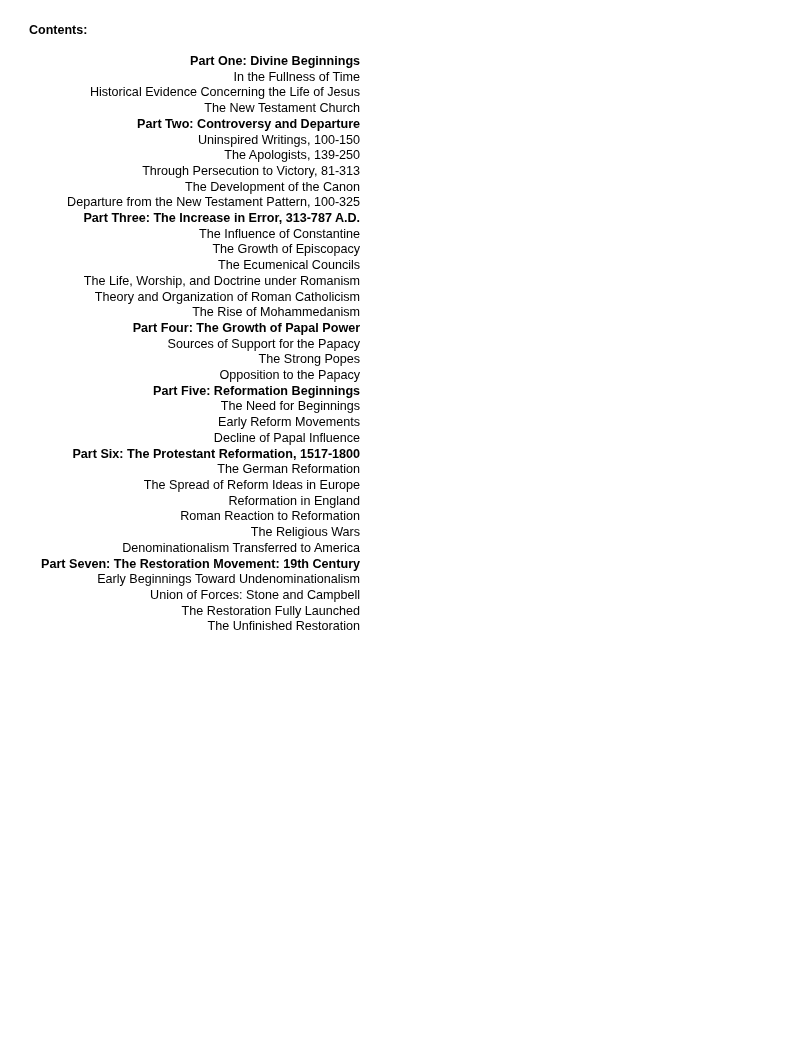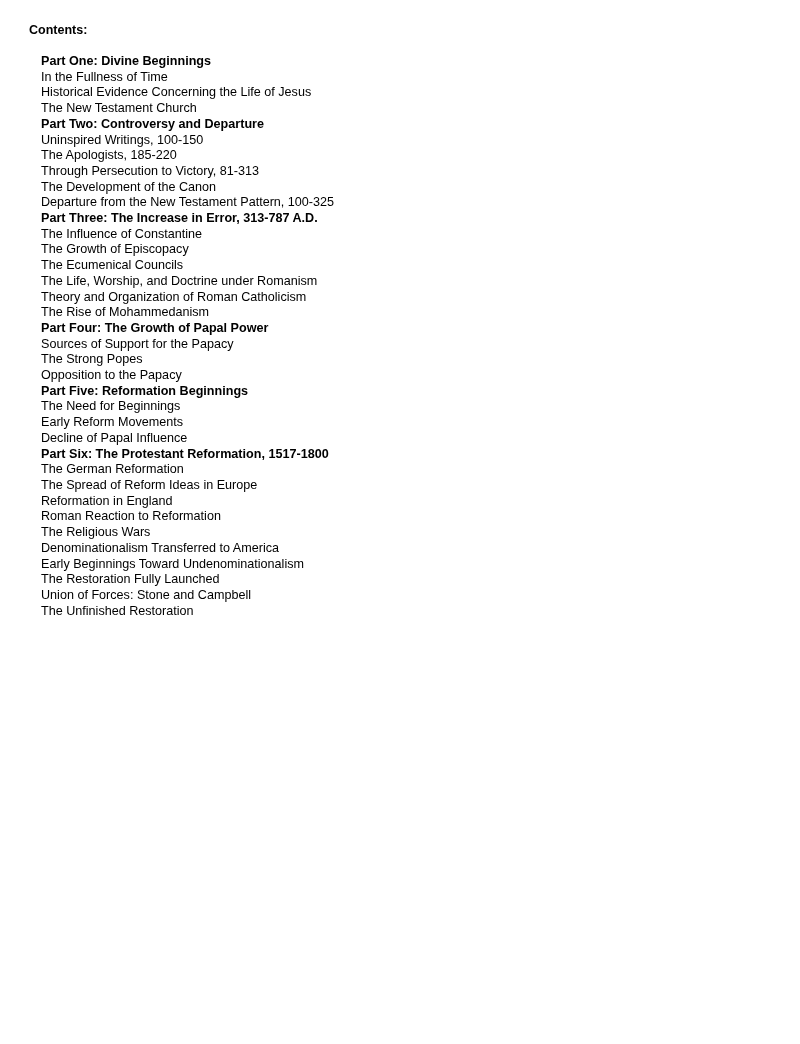--- a/index.html
+++ b/index.html
@@ -42,41 +42,42 @@
     padding: 0;
     list-style: none;
   }
 
   .toc-entry {
     font-size: 12.6px;
     line-height: 15.7px;
     font-weight: normal;
     white-space: nowrap;
     letter-spacing: 0px;
+    text-align: right;
   }
 
   .toc-entry.part-heading {
     font-weight: bold;
   }
 </style>
 </head>
 <body>
 
 <div class="page">
 
   <div class="contents-heading">Contents:</div>
 
   <ul class="toc-list">
       <li class="toc-entry part-heading">Part One: Divine Beginnings</li>
       <li class="toc-entry">In the Fullness of Time</li>
       <li class="toc-entry">Historical Evidence Concerning the Life of Jesus</li>
       <li class="toc-entry">The New Testament Church</li>
       <li class="toc-entry part-heading">Part Two: Controversy and Departure</li>
       <li class="toc-entry">Uninspired Writings, 100-150</li>
-      <li class="toc-entry">The Apologists, 185-220</li>
+      <li class="toc-entry">The Apologists, 139-250</li>
       <li class="toc-entry">Through Persecution to Victory, 81-313</li>
       <li class="toc-entry">The Development of the Canon</li>
       <li class="toc-entry">Departure from the New Testament Pattern, 100-325</li>
       <li class="toc-entry part-heading">Part Three: The Increase in Error, 313-787 A.D.</li>
       <li class="toc-entry">The Influence of Constantine</li>
       <li class="toc-entry">The Growth of Episcopacy</li>
       <li class="toc-entry">The Ecumenical Councils</li>
       <li class="toc-entry">The Life, Worship, and Doctrine under Romanism</li>
       <li class="toc-entry">Theory and Organization of Roman Catholicism</li>
       <li class="toc-entry">The Rise of Mohammedanism</li>
@@ -88,19 +89,20 @@
       <li class="toc-entry">The Need for Beginnings</li>
       <li class="toc-entry">Early Reform Movements</li>
       <li class="toc-entry">Decline of Papal Influence</li>
       <li class="toc-entry part-heading">Part Six: The Protestant Reformation, 1517-1800</li>
       <li class="toc-entry">The German Reformation</li>
       <li class="toc-entry">The Spread of Reform Ideas in Europe</li>
       <li class="toc-entry">Reformation in England</li>
       <li class="toc-entry">Roman Reaction to Reformation</li>
       <li class="toc-entry">The Religious Wars</li>
       <li class="toc-entry">Denominationalism Transferred to America</li>
+      <li class="toc-entry part-heading">Part Seven: The Restoration Movement: 19th Century</li>
       <li class="toc-entry">Early Beginnings Toward Undenominationalism</li>
+      <li class="toc-entry">Union of Forces: Stone and Campbell</li>
       <li class="toc-entry">The Restoration Fully Launched</li>
-      <li class="toc-entry">Union of Forces: Stone and Campbell</li>
       <li class="toc-entry">The Unfinished Restoration</li>
     </ul>
 
 </div>
 
 </body></html>

